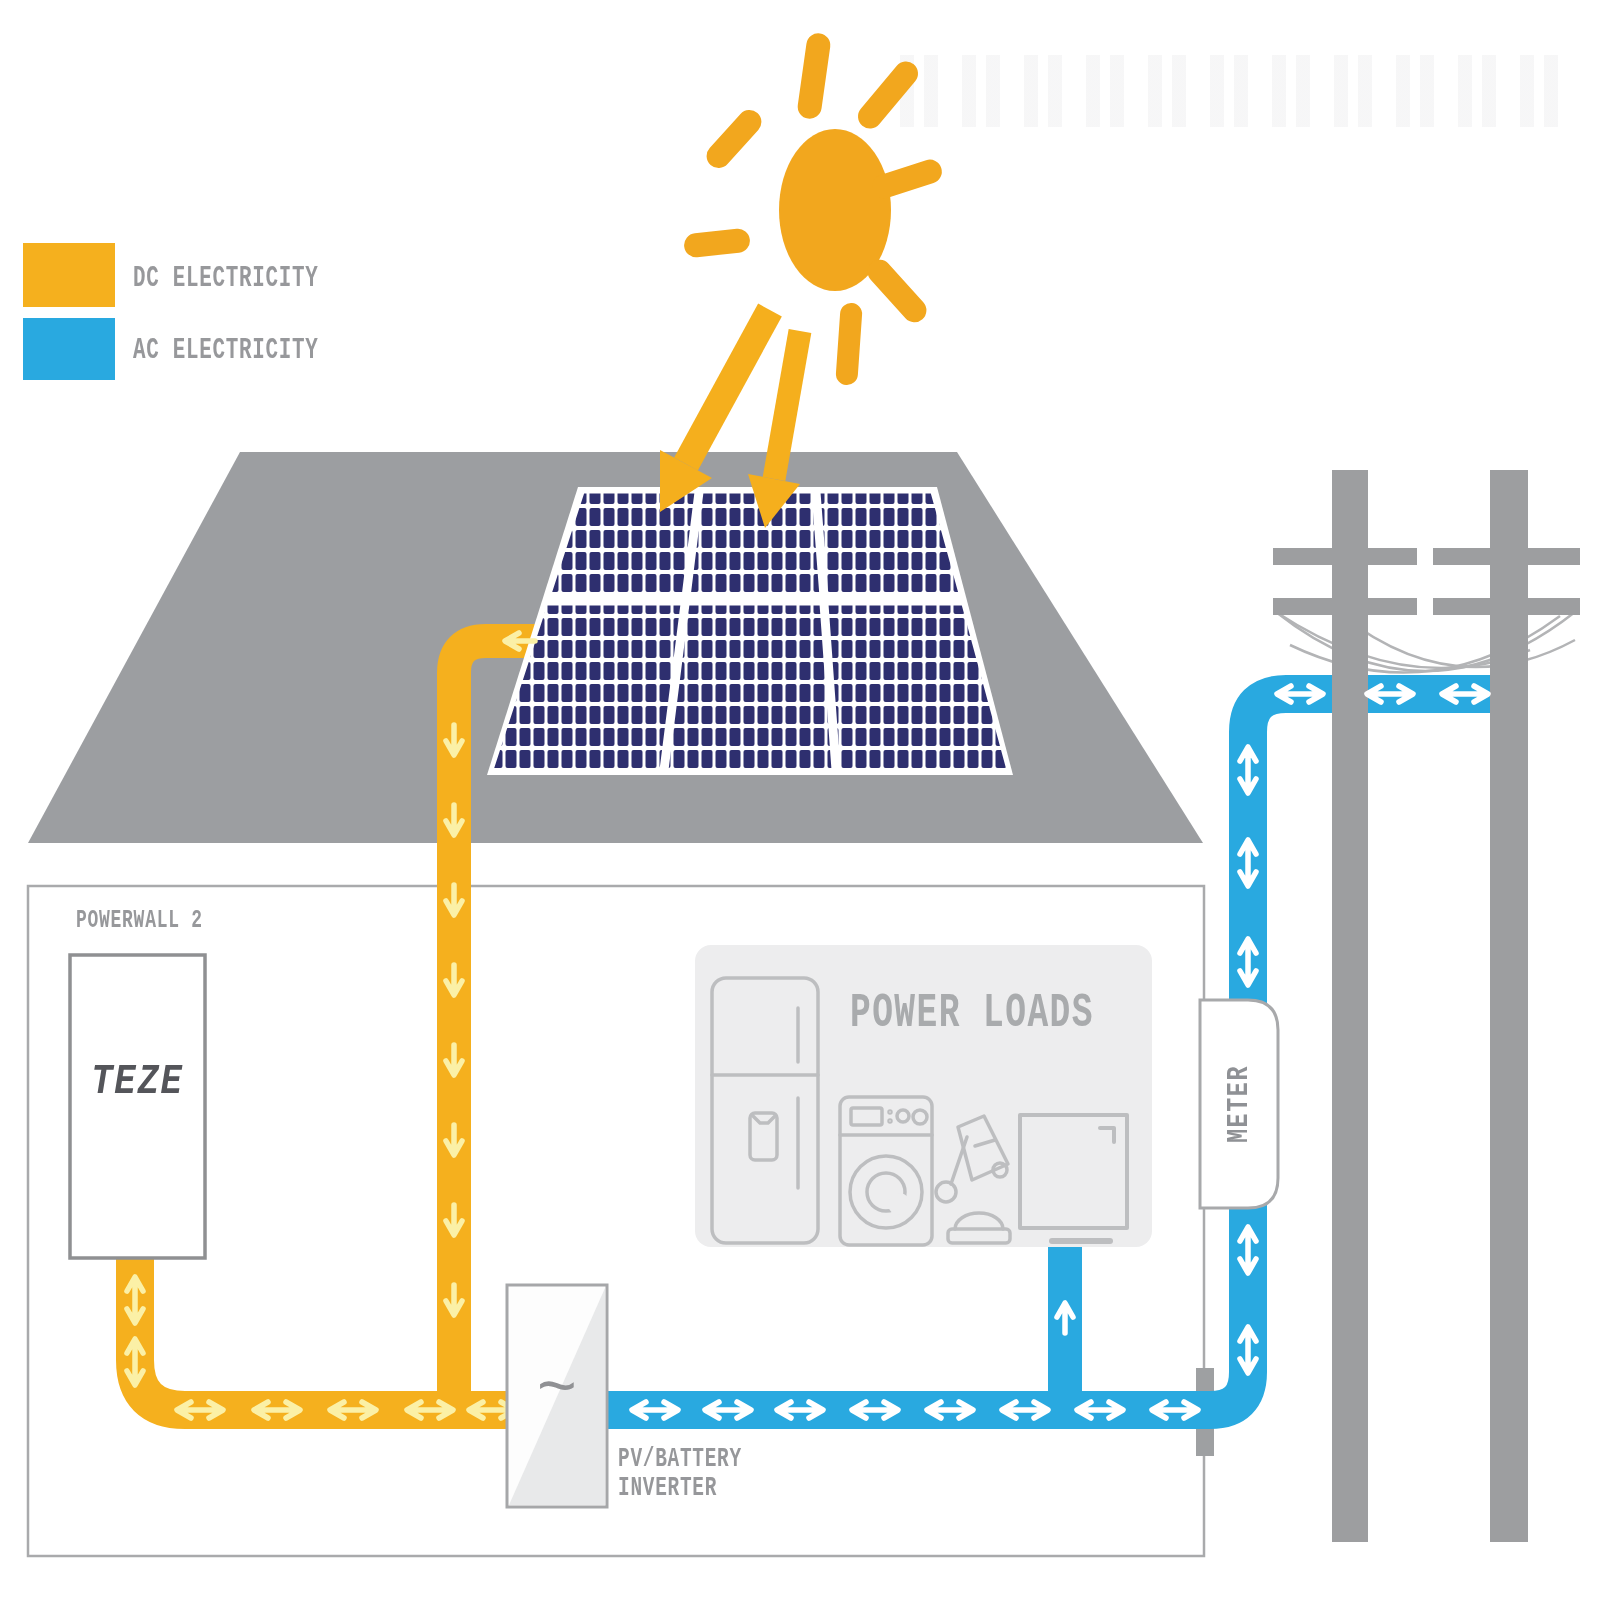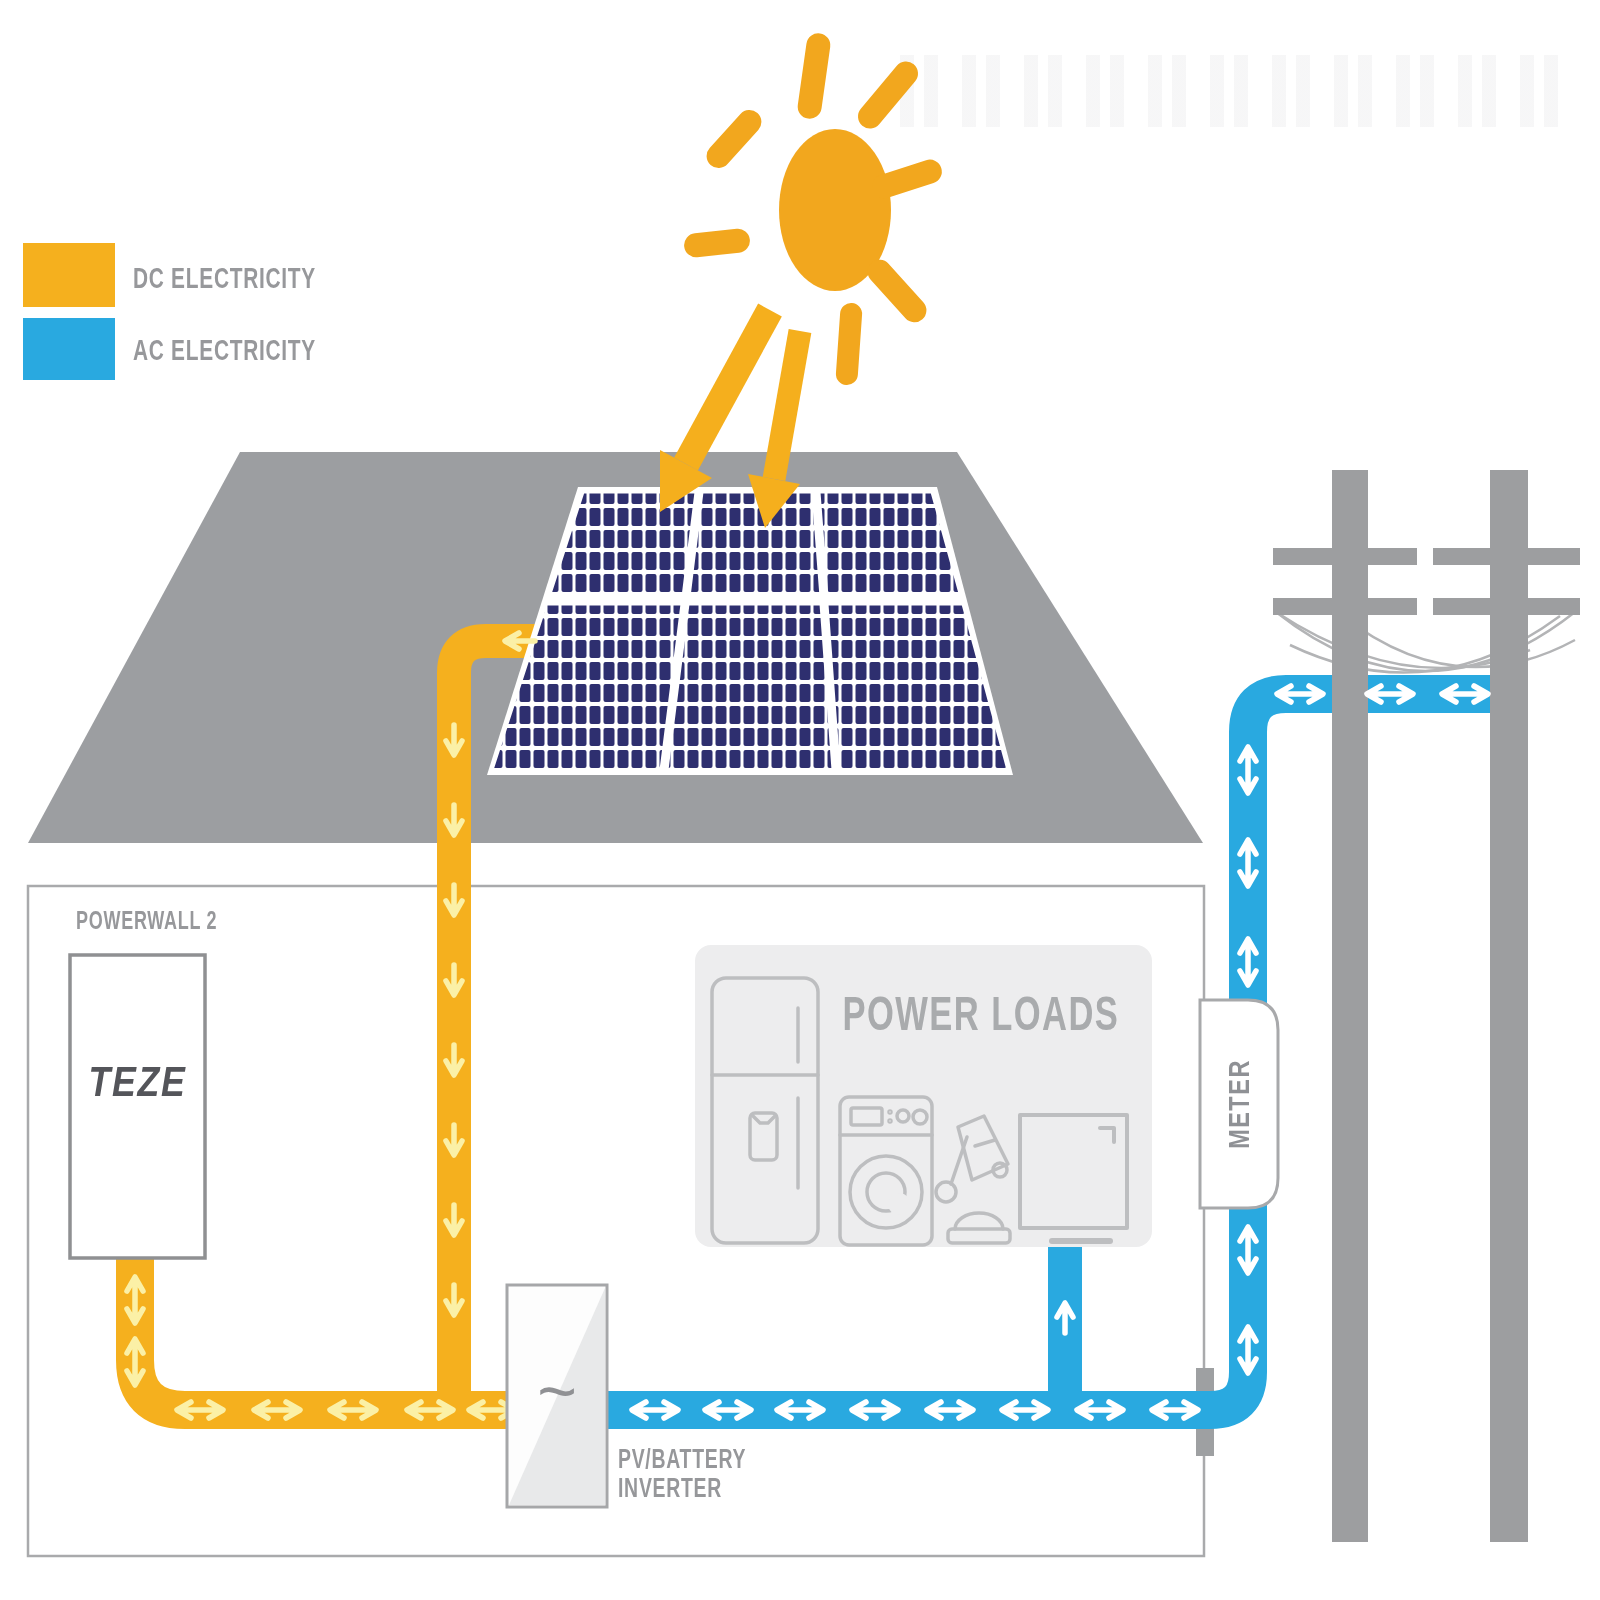--- a/index.html
+++ b/index.html
@@ -1,17 +1,17 @@
 <!DOCTYPE html>
 <html><head>
 <meta charset="utf-8">
 <style>
   html,body{margin:0;padding:0;background:#fff;}
   #stage{position:relative;width:1600px;height:1600px;background:#fff;overflow:hidden;
-         font-family:Liberation Sans, sans-serif;}
+         font-family:Liberation Mono, monospace;}
   #stage svg{position:absolute;left:0;top:0;}
   .lbl{position:absolute;font-weight:700;color:#97989B;white-space:nowrap;
        transform:scaleX(.72);transform-origin:left center;letter-spacing:1px;}
   .legend-lbl{font-size:29px;}
   .pw-lbl{font-size:25px;letter-spacing:1px;}
   .brand{position:absolute;left:70px;top:1058px;width:135px;text-align:center;
          font-size:42px;font-weight:700;font-style:italic;color:#54555A;
          transform:scaleX(.85);transform-origin:center;letter-spacing:2px;white-space:nowrap;}
   .loads-title{position:absolute;left:792px;top:986px;width:360px;text-align:center;
          font-size:48px;font-weight:700;color:#A9ABAD;transform:scaleX(.72);

